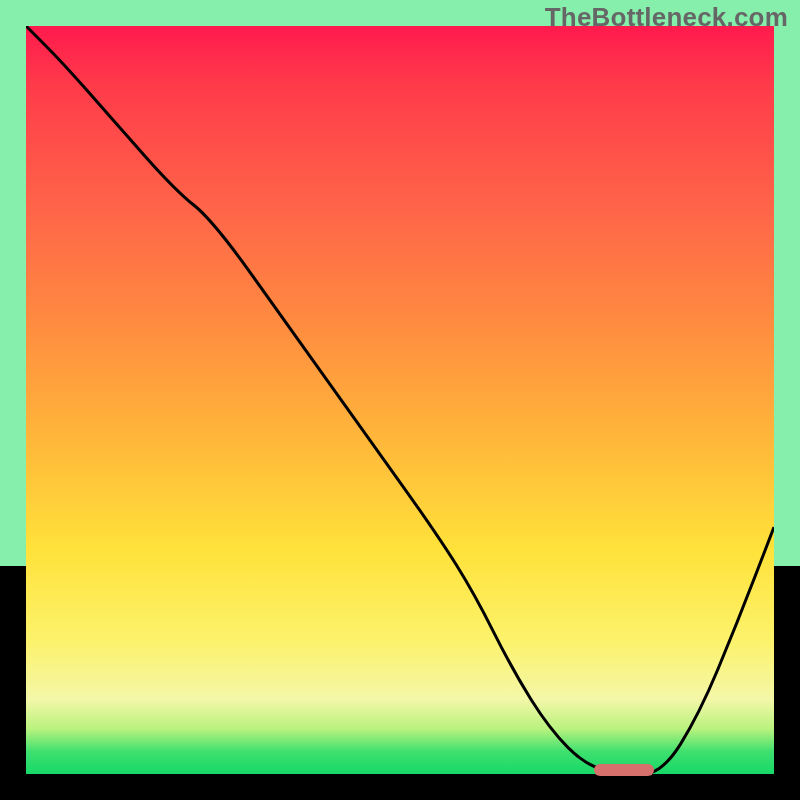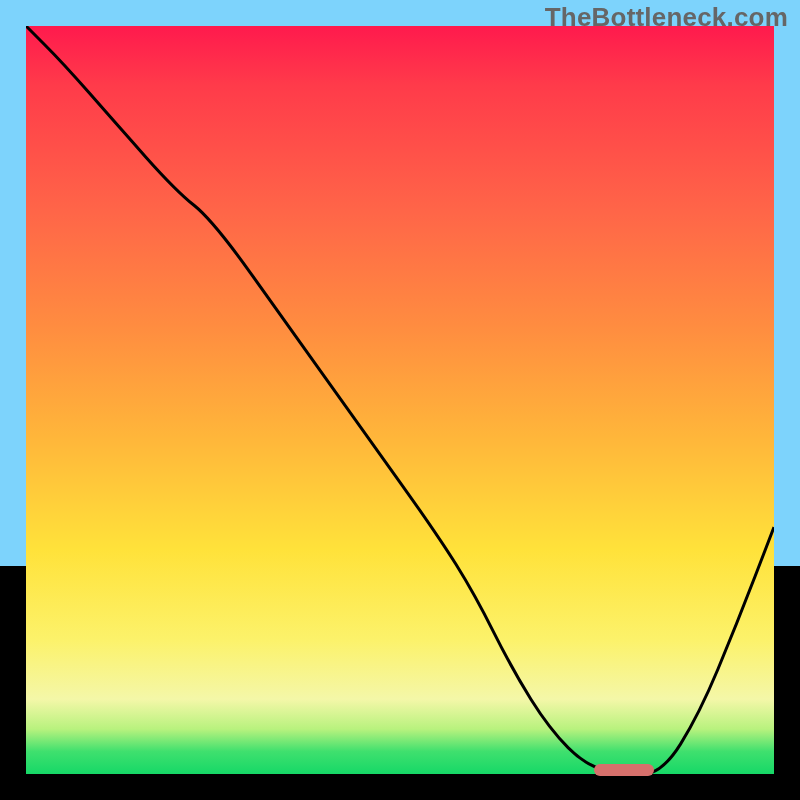--- a/index.html
+++ b/index.html
@@ -1,21 +1,21 @@
 <!DOCTYPE html>
 <html><head>
 <meta charset="utf-8">
 <style>
   * { margin: 0; padding: 0; box-sizing: border-box; }
   html, body { width: 800px; height: 800px; background: #000; overflow: hidden; }
   .frame {
     position: relative;
     width: 800px;
     height: 566px;
-    background: #7dd3fc;
+    background: #86efac;
   }
   .watermark {
     position: absolute;
     top: 2px;
     right: 12px;
     font-family: Arial, Helvetica, sans-serif;
     font-size: 26px;
     font-weight: 600;
     color: #666;
     letter-spacing: 0.2px;

